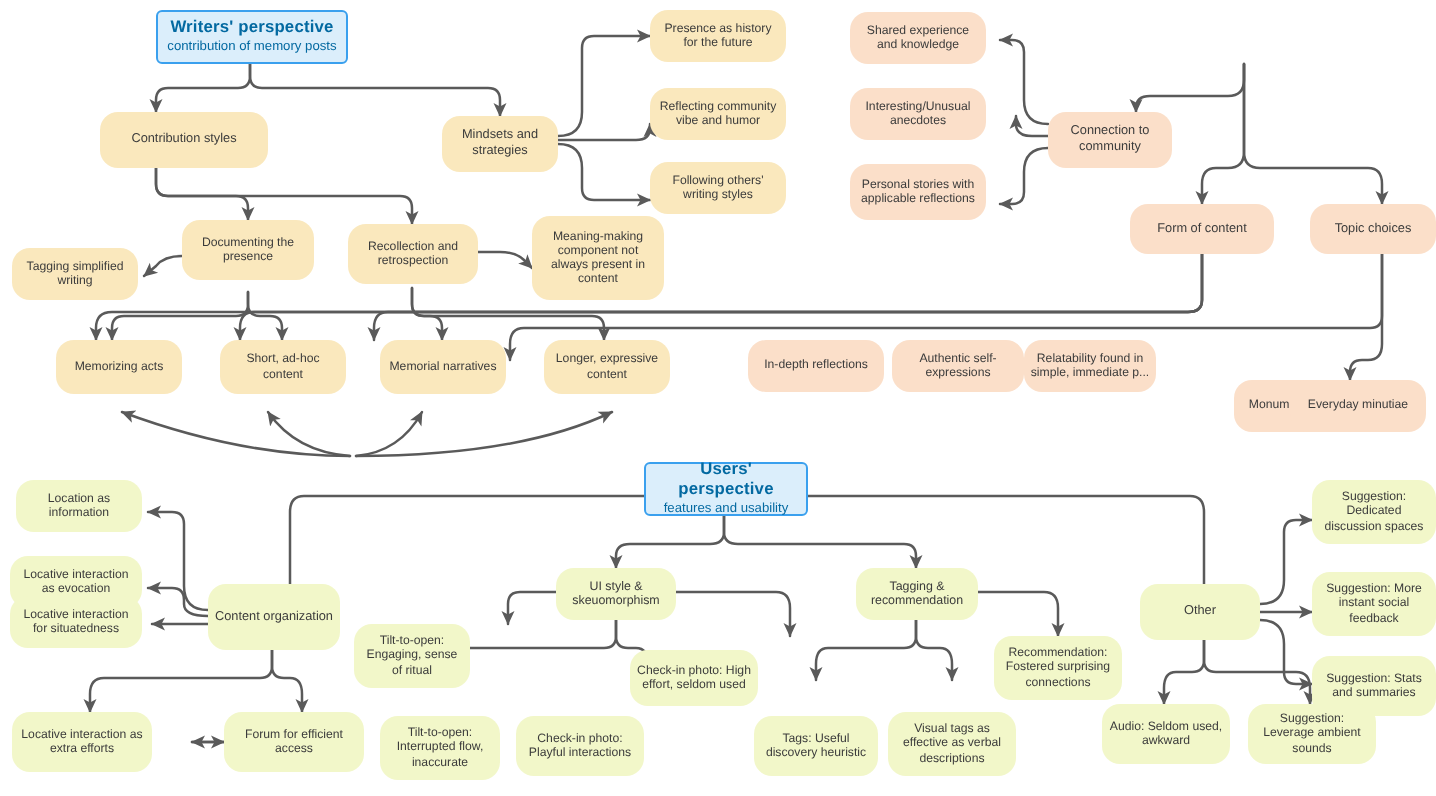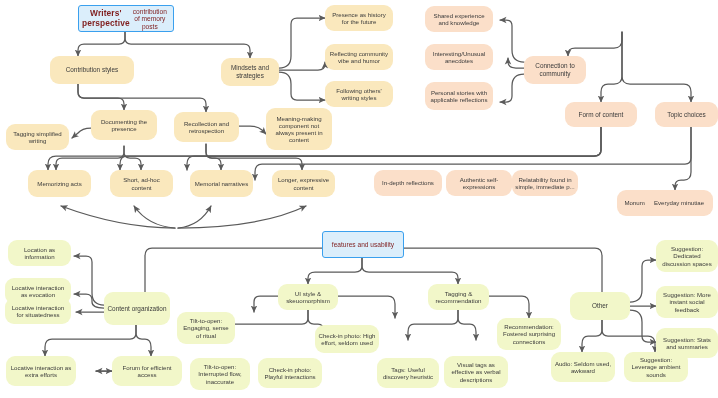--- a/index.html
+++ b/index.html
@@ -3,21 +3,21 @@
 <meta charset="utf-8">
 <style>
   html,body{margin:0;padding:0;background:#ffffff;}
   body{width:718px;height:398px;overflow:hidden;font-family:"Liberation Sans",sans-serif;}
   #stage{position:relative;width:718px;height:398px;}
   svg#edges{position:absolute;left:0;top:0;width:718px;height:398px;}
   .node{position:absolute;box-sizing:border-box;display:flex;align-items:center;justify-content:center;text-align:center;border-radius:9px;line-height:1.18;color:#3b3b3b;padding:2px 3px;}
   .n-yellow{background:#fae8bd;}
   .n-peach{background:#fbdfc9;}
   .n-green{background:#f2f7c9;}
-  .n-hdr{background:#dbeefb;border:1.6px solid #3aa0ee;border-radius:3px;color:#7f1d1d;flex-direction:row;justify-content:center;}
+  .n-hdr{background:#dbeefb;border:1.6px solid #3aa0ee;border-radius:3px;color:#0369a1;flex-direction:column;justify-content:center;}
   .n-hdr .t1{font-weight:bold;font-size:8.4px;letter-spacing:.1px;}
   .n-hdr .t2{font-size:6.6px;margin-top:1.5px;}
   .lbl{display:block;width:100%;}
 </style>
 </head>
 <body>
 
 <div id="stage">
 
   <svg id="edges" viewBox="0 0 718 398">
@@ -197,20 +197,21 @@
     <span class="lbl">Relatability found in simple, immediate p...</span>
   </div>
   <div class="node n-peach" style="left:617px;top:190px;width:68px;height:26px;font-size:6.1px;">
     <span class="lbl">Monumental events</span>
   </div>
   <div class="node n-peach" style="left:645px;top:190px;width:68px;height:26px;font-size:6.1px;">
     <span class="lbl">Everyday minutiae</span>
   </div>
 
   <div class="node n-hdr" style="left:322px;top:231px;width:82px;height:27px;">
+    <span class="t1">Users' perspective</span>
     <span class="t2">features and usability</span>
   </div>
 
   <div class="node n-green" style="left:8px;top:240px;width:63px;height:26px;font-size:6.1px;">
     <span class="lbl">Location as information</span>
   </div>
   <div class="node n-green" style="left:5px;top:278px;width:66px;height:26px;font-size:6.1px;">
     <span class="lbl">Locative interaction as evocation</span>
   </div>
   <div class="node n-green" style="left:5px;top:298px;width:66px;height:26px;font-size:6.1px;">

